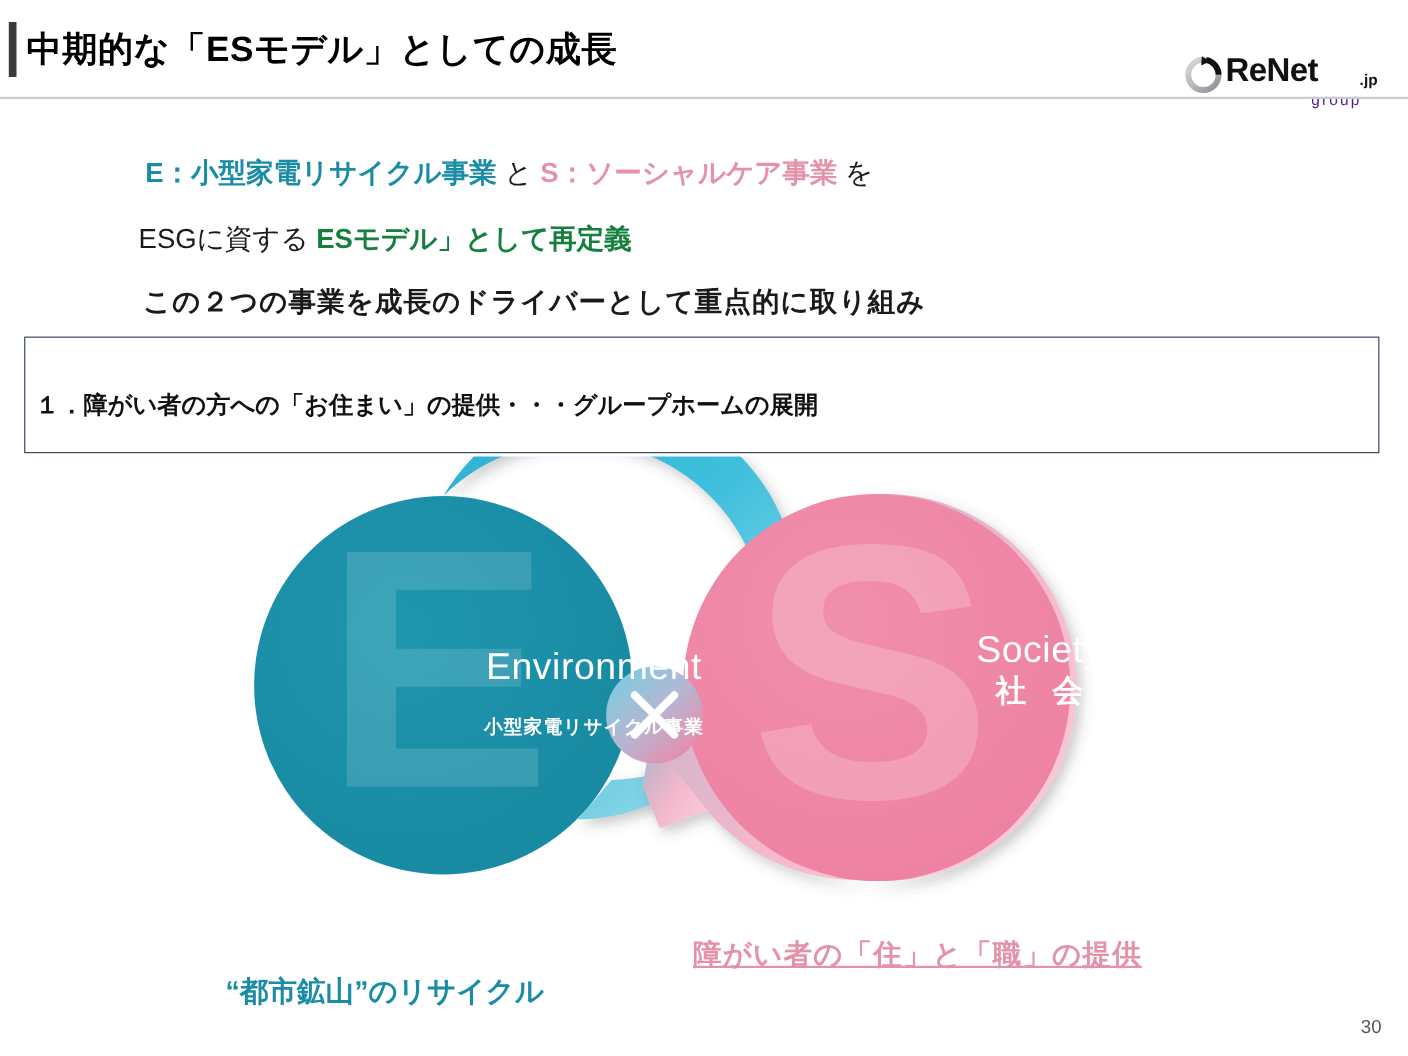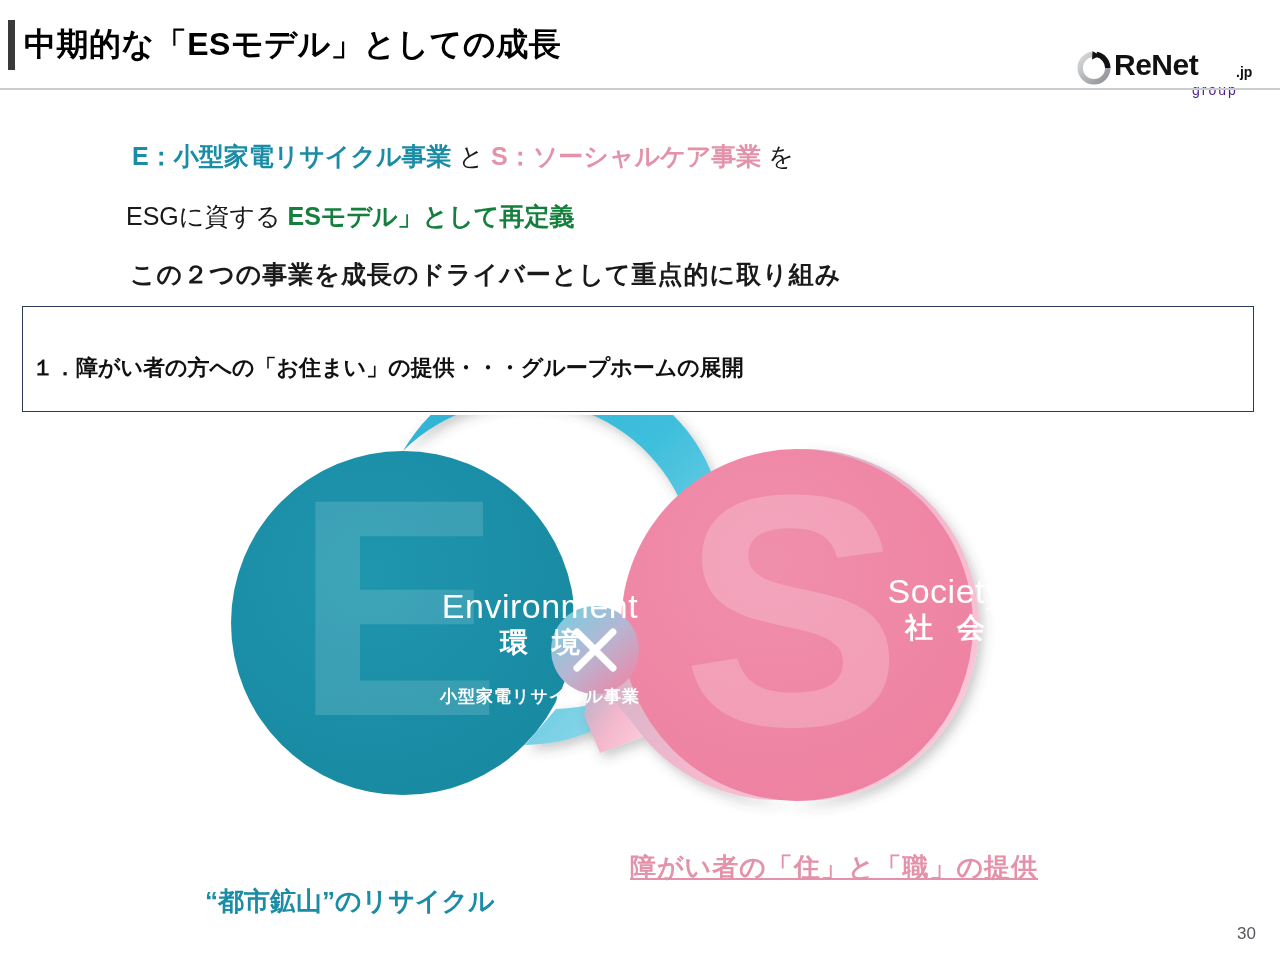--- a/index.html
+++ b/index.html
@@ -221,21 +221,20 @@
       <circle cx="415" cy="235" r="44" fill="url(#xGrad)"></circle>
       <g stroke="#ffffff" stroke-width="7" stroke-linecap="round">
         <line x1="397" y1="217" x2="433" y2="253"></line>
         <line x1="433" y1="217" x2="397" y2="253"></line>
       </g>
     </g>
   </svg>
 
   <div class="circ-text" id="e-text">
     <div class="ct-en">Environment</div>
-    <div class="ct-jp">環 境</div>
     <div class="ct-sub">小型家電リサイクル事業</div>
   </div>
 
   <div class="circ-text" id="s-text">
     <div class="ct-en">Society</div>
     <div class="ct-jp">社 会</div>
   </div>
 </div>
 
 <div class="caption" id="cap-left">“都市鉱山”のリサイクル</div>

